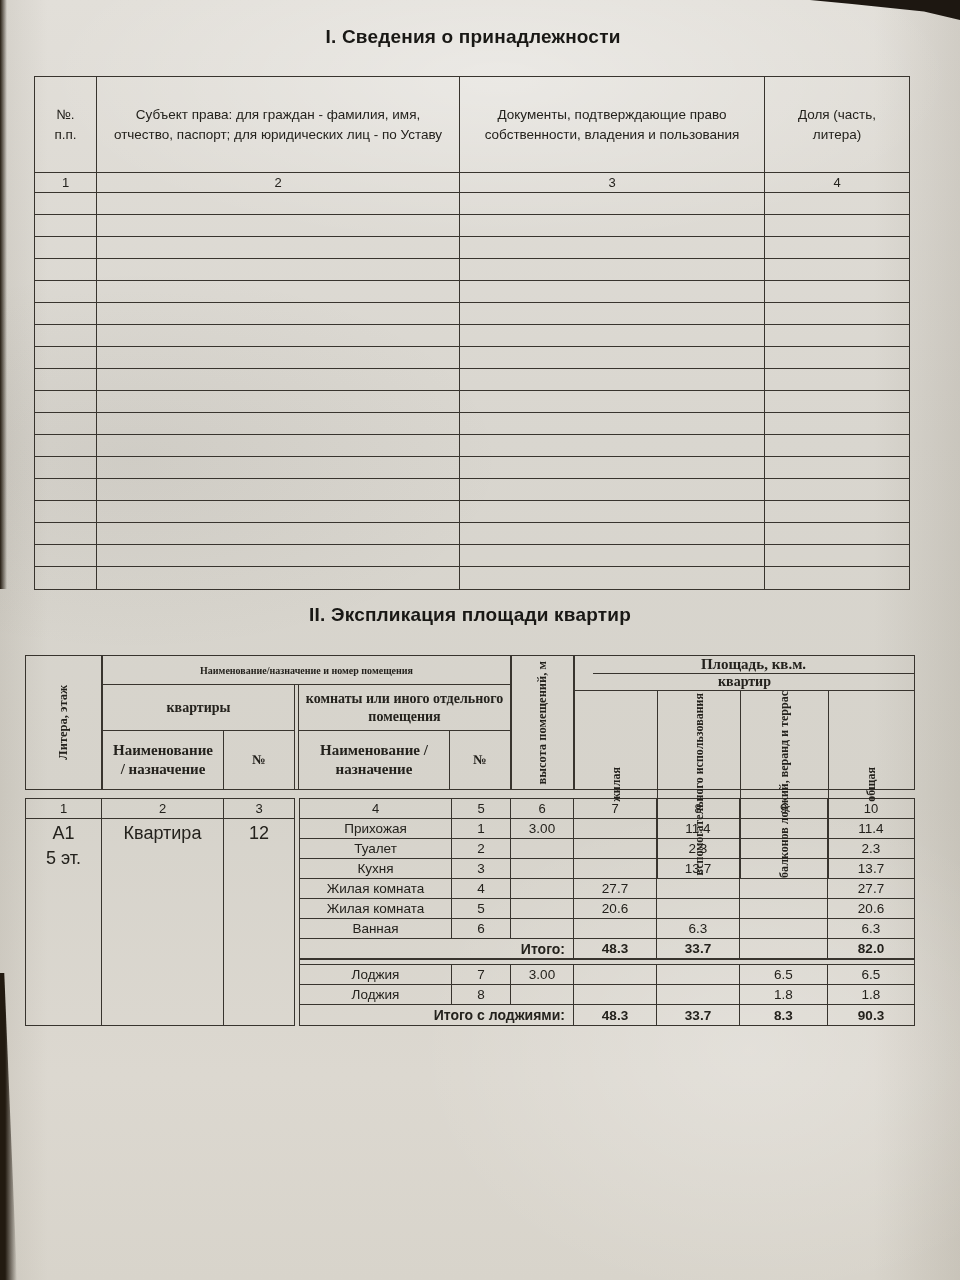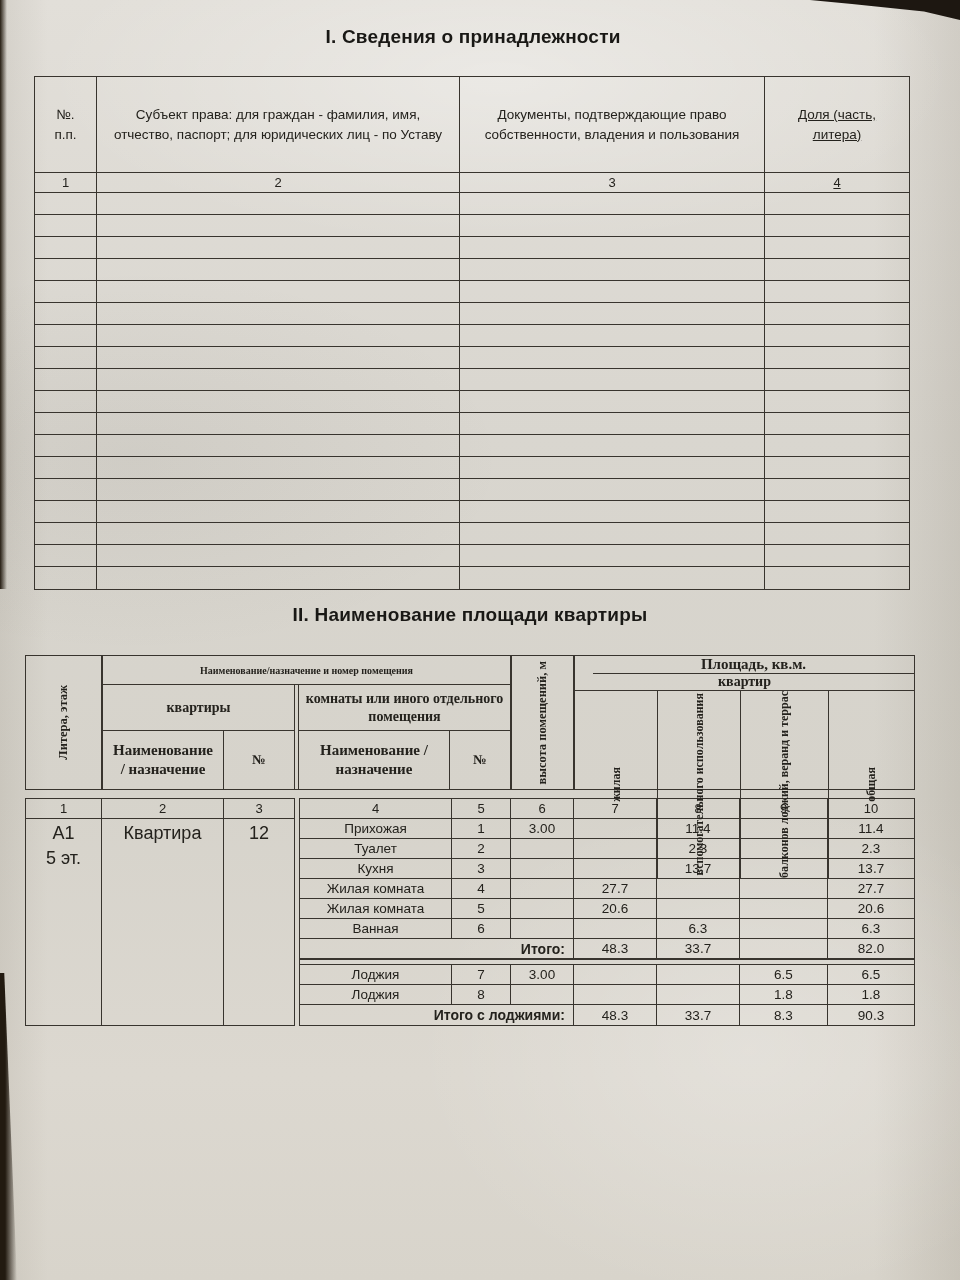--- a/index.html
+++ b/index.html
@@ -29,21 +29,21 @@
 
   .title{position:absolute;text-align:center;font-weight:bold;font-size:19px;color:#191815;letter-spacing:.2px;}
   #title1{left:28px;width:890px;top:26px;}
   #title2{left:25px;width:890px;top:604px;}
 
   
   .t1{position:absolute;left:28px;top:76px;width:876px;border:1.5px solid var(--line);box-sizing:border-box;margin-left:6px;}
   .t1-row{display:flex;}
   .t1c{box-sizing:border-box;border-right:1px solid var(--line);border-bottom:1px solid var(--line);
        display:flex;align-items:center;justify-content:center;text-align:center;}
-  .t1c.cl{border-right:none;text-decoration:underline;}
+  .t1c.cl{border-right:none;}
   .t1 .w1{width:62px;}.t1 .w2{width:363px;}.t1 .w3{width:305px;}.t1 .w4{flex:1;}
   .t1-header .t1c{height:96px;font-size:13.5px;line-height:1.45;padding:4px 14px;}
   .t1-nums .t1c{height:20px;font-size:13px;}
   #t1-empty .t1c{height:22px;}
   #t1-empty .t1-row:last-child .t1c{border-bottom:none;}
 
   
   .t2{position:absolute;left:25px;top:655px;width:890px;}
   .serifb{font-family:"Liberation Serif",serif;font-weight:bold;}
   .t2-head{display:flex;height:135px;}
@@ -88,21 +88,21 @@
   .bodygap{width:4px;}
   .t2-right{flex:1;display:flex;flex-direction:column;}
   .t2-row{display:flex;height:20px;border-bottom:1px solid var(--line);box-sizing:border-box;}
   .t2-row.lastrow{border-bottom:none;}
   .t2c{box-sizing:border-box;border-right:1px solid var(--line);display:flex;align-items:center;justify-content:center;
        font-size:13.5px;}
   .c4{width:152px;}.c5{width:59px;}.c6{width:63px;}.c7{width:83px;}.c8{width:83px;}.c9{width:88px;}
   .c10{flex:1;border-right:none;}
   .nums .t2c{font-size:13px;}
   .span456{width:274px;justify-content:flex-end;padding-right:8px;font-weight:bold;font-size:14px;}
-  .bold{font-weight:normal;}
+  .bold{font-weight:bold;}
   .hgap{height:6px;border-bottom:1px solid var(--line);box-sizing:border-box;
         background:var(--paper);border-top:none;margin:0;position:relative;}
   .hgap:before{content:"";position:absolute;left:0;right:0;top:0;border-top:1px solid var(--line);}
 </style>
 </head>
 <body>
 
 <div class="page">
   <div class="edge-left-top"></div>
   <div class="edge-left-bottom"></div>
@@ -228,21 +228,21 @@
         </div>
         <div class="t1-row">
           <div class="t1c w1"></div>
           <div class="t1c w2"></div>
           <div class="t1c w3"></div>
           <div class="t1c w4 cl"></div>
         </div>
       </div>
   </div>
 
-  <div class="title" id="title2">II. Наименование площади квартиры</div>
+  <div class="title" id="title2">II. Экспликация площади квартир</div>
 
   <div class="t2">
     <div class="t2-head">
       <div class="blk hcol1 vcell">
         <span class="vtext serifb">Литера, этаж</span>
       </div>
       <div class="blk grpA">
         <div class="grpA-top serifb">Наименование/назначение и номер помещения</div>
         <div class="grpA-bot">
           <div class="subgrp subgrp1">

